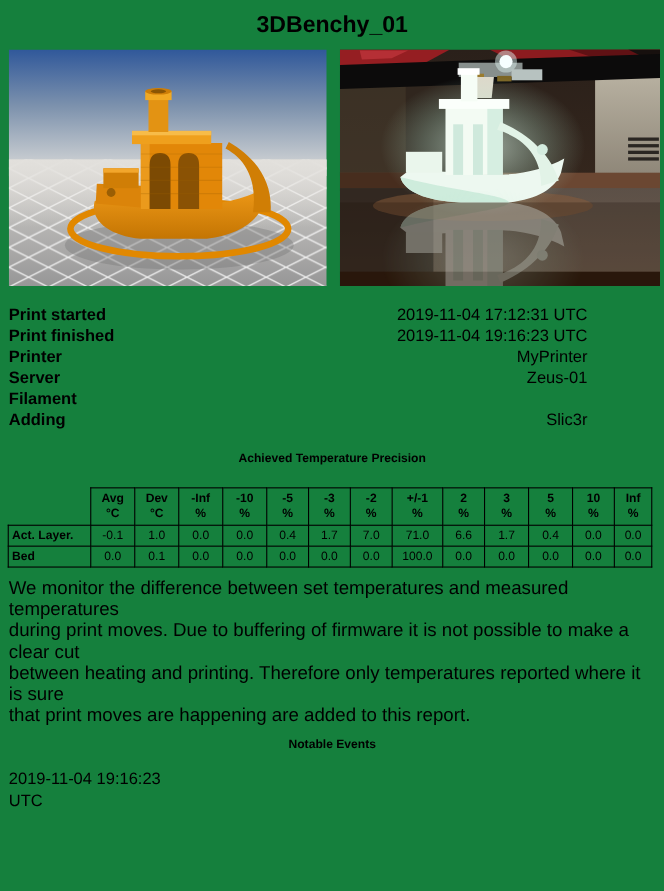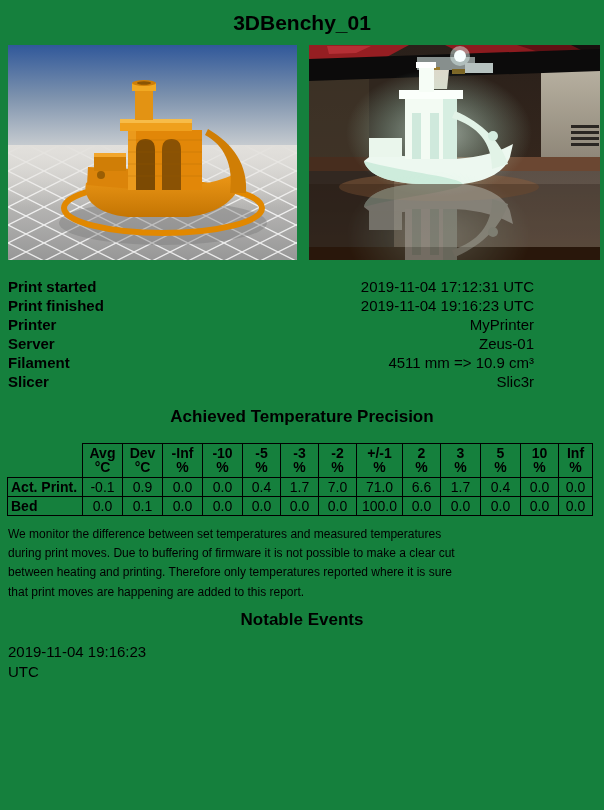--- a/index.html
+++ b/index.html
@@ -9,32 +9,32 @@
   h1.title { font-size:21px; line-height:25px; font-weight:bold; text-align:center; margin:10px 0 0 0; }
 
   .images { display:flex; gap:12px; margin:10px 0 0 8px; }
   .images svg { display:block; }
 
   .kv { margin:17px 0 0 8px; width:526px; }
   .kv-row { display:flex; justify-content:space-between; font-size:15px; line-height:19px; }
   .kv-label { font-weight:bold; }
   .kv-value { text-align:right; }
 
-  h2.sect { font-size:17px; line-height:20px; font-weight:bold; text-align:center; margin:16px 0 0 0; }
+  h2.sect { font-size:11px; line-height:20px; font-weight:bold; text-align:center; margin:16px 0 0 0; }
   h2.sect.events-h { margin-top:8px; }
 
   table.temp { border-collapse:collapse; table-layout:fixed; margin:16px 0 0 7px; }
-  table.temp th, table.temp td { border:1px solid #000; padding:0; font-size:14px; text-align:center; overflow:hidden; }
+  table.temp th, table.temp td { border:1px solid #000; padding:0; font-size:11px; text-align:center; overflow:hidden; }
   table.temp th { font-weight:bold; padding:2px 0 3px 0; }
   table.temp th span { display:block; line-height:14px; }
   table.temp th.corner { border:none; background:transparent; }
   table.temp td { height:18px; line-height:18px; }
   table.temp td.rl { text-align:left; padding-left:3px; font-weight:bold; }
 
-  .paras { margin:9px 8px 0 8px; width:588px; font-size:12px; line-height:19.2px; }
+  .paras { margin:9px 8px 0 8px; width:588px; font-size:17px; line-height:19.2px; }
   .paras p { margin:0; white-space:pre-line; }
 
   .events { margin:12px 0 0 8px; font-size:15px; line-height:20px; }
   .event-ts { display:inline-block; width:161px; }
 </style>
 </head>
 <body>
 
 <div class="page">
 
@@ -176,24 +176,23 @@
     <div class="kv-row">
         <span class="kv-label">Printer</span>
         <span class="kv-value">MyPrinter</span>
       </div>
     <div class="kv-row">
         <span class="kv-label">Server</span>
         <span class="kv-value">Zeus-01</span>
       </div>
     <div class="kv-row">
         <span class="kv-label">Filament</span>
-        <span class="kv-value">4511 mm =&gt; 10.9 cm³</span>
-      </div>
-    <div class="kv-row">
-        <span class="kv-label">Slicer</span>
+      </div>
+    <div class="kv-row">
+        <span class="kv-label">Adding</span>
         <span class="kv-value">Slic3r</span>
       </div>
   </div>
 
   <h2 class="sect">Achieved Temperature Precision</h2>
 
   <table class="temp">
     <colgroup>
       <col style="width:75px">
         <col style="width:40px">
@@ -262,23 +261,23 @@
             <span>%</span>
           </th>
         <th>
             <span>Inf</span>
             <span>%</span>
           </th>
       </tr>
     </thead>
     <tbody>
       <tr>
-        <td class="rl">Act. Print.</td>
+        <td class="rl">Act. Layer.</td>
         <td>-0.1</td>
-        <td>0.9</td>
+        <td>1.0</td>
         <td>0.0</td>
         <td>0.0</td>
         <td>0.4</td>
         <td>1.7</td>
         <td>7.0</td>
         <td>71.0</td>
         <td>6.6</td>
         <td>1.7</td>
         <td>0.4</td>
         <td>0.0</td>

